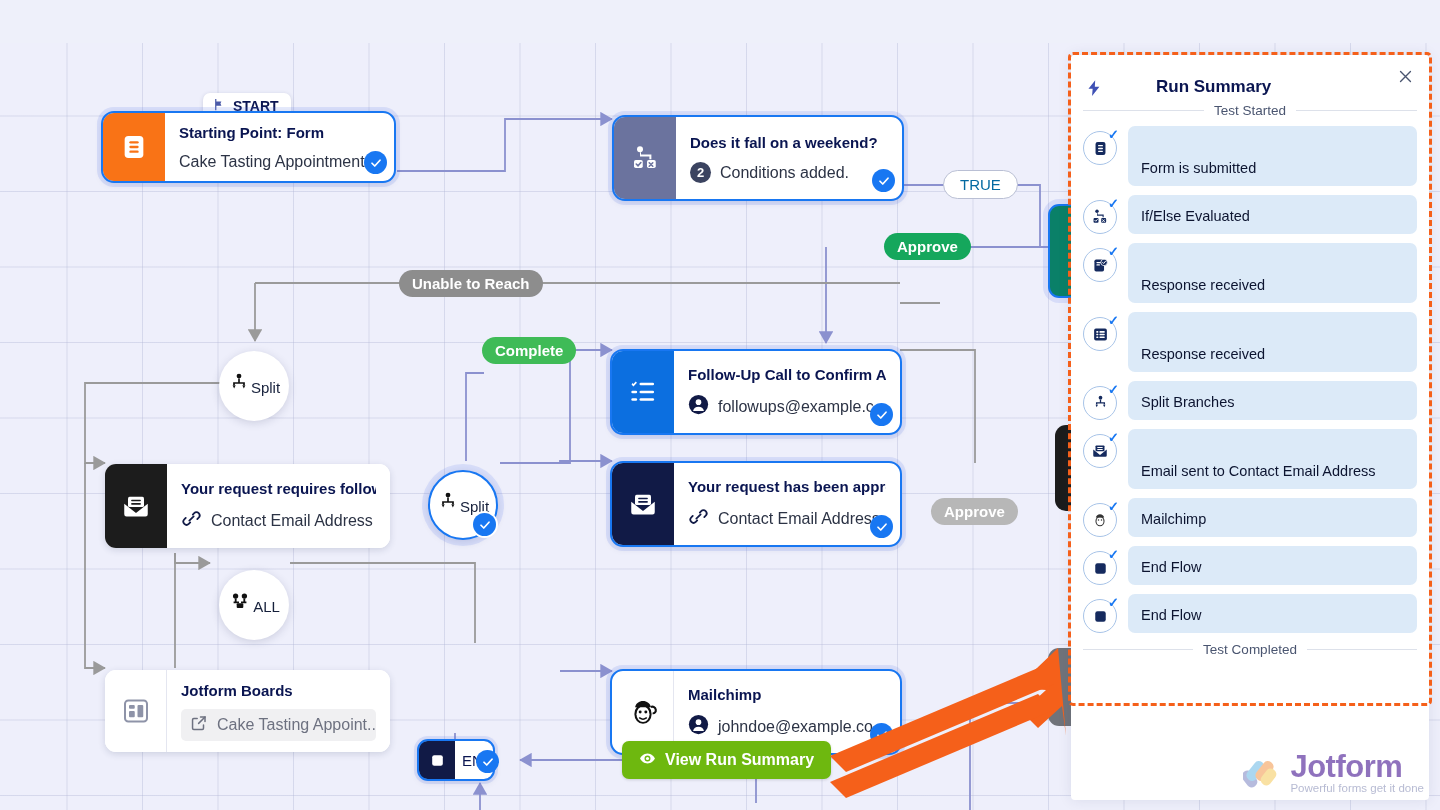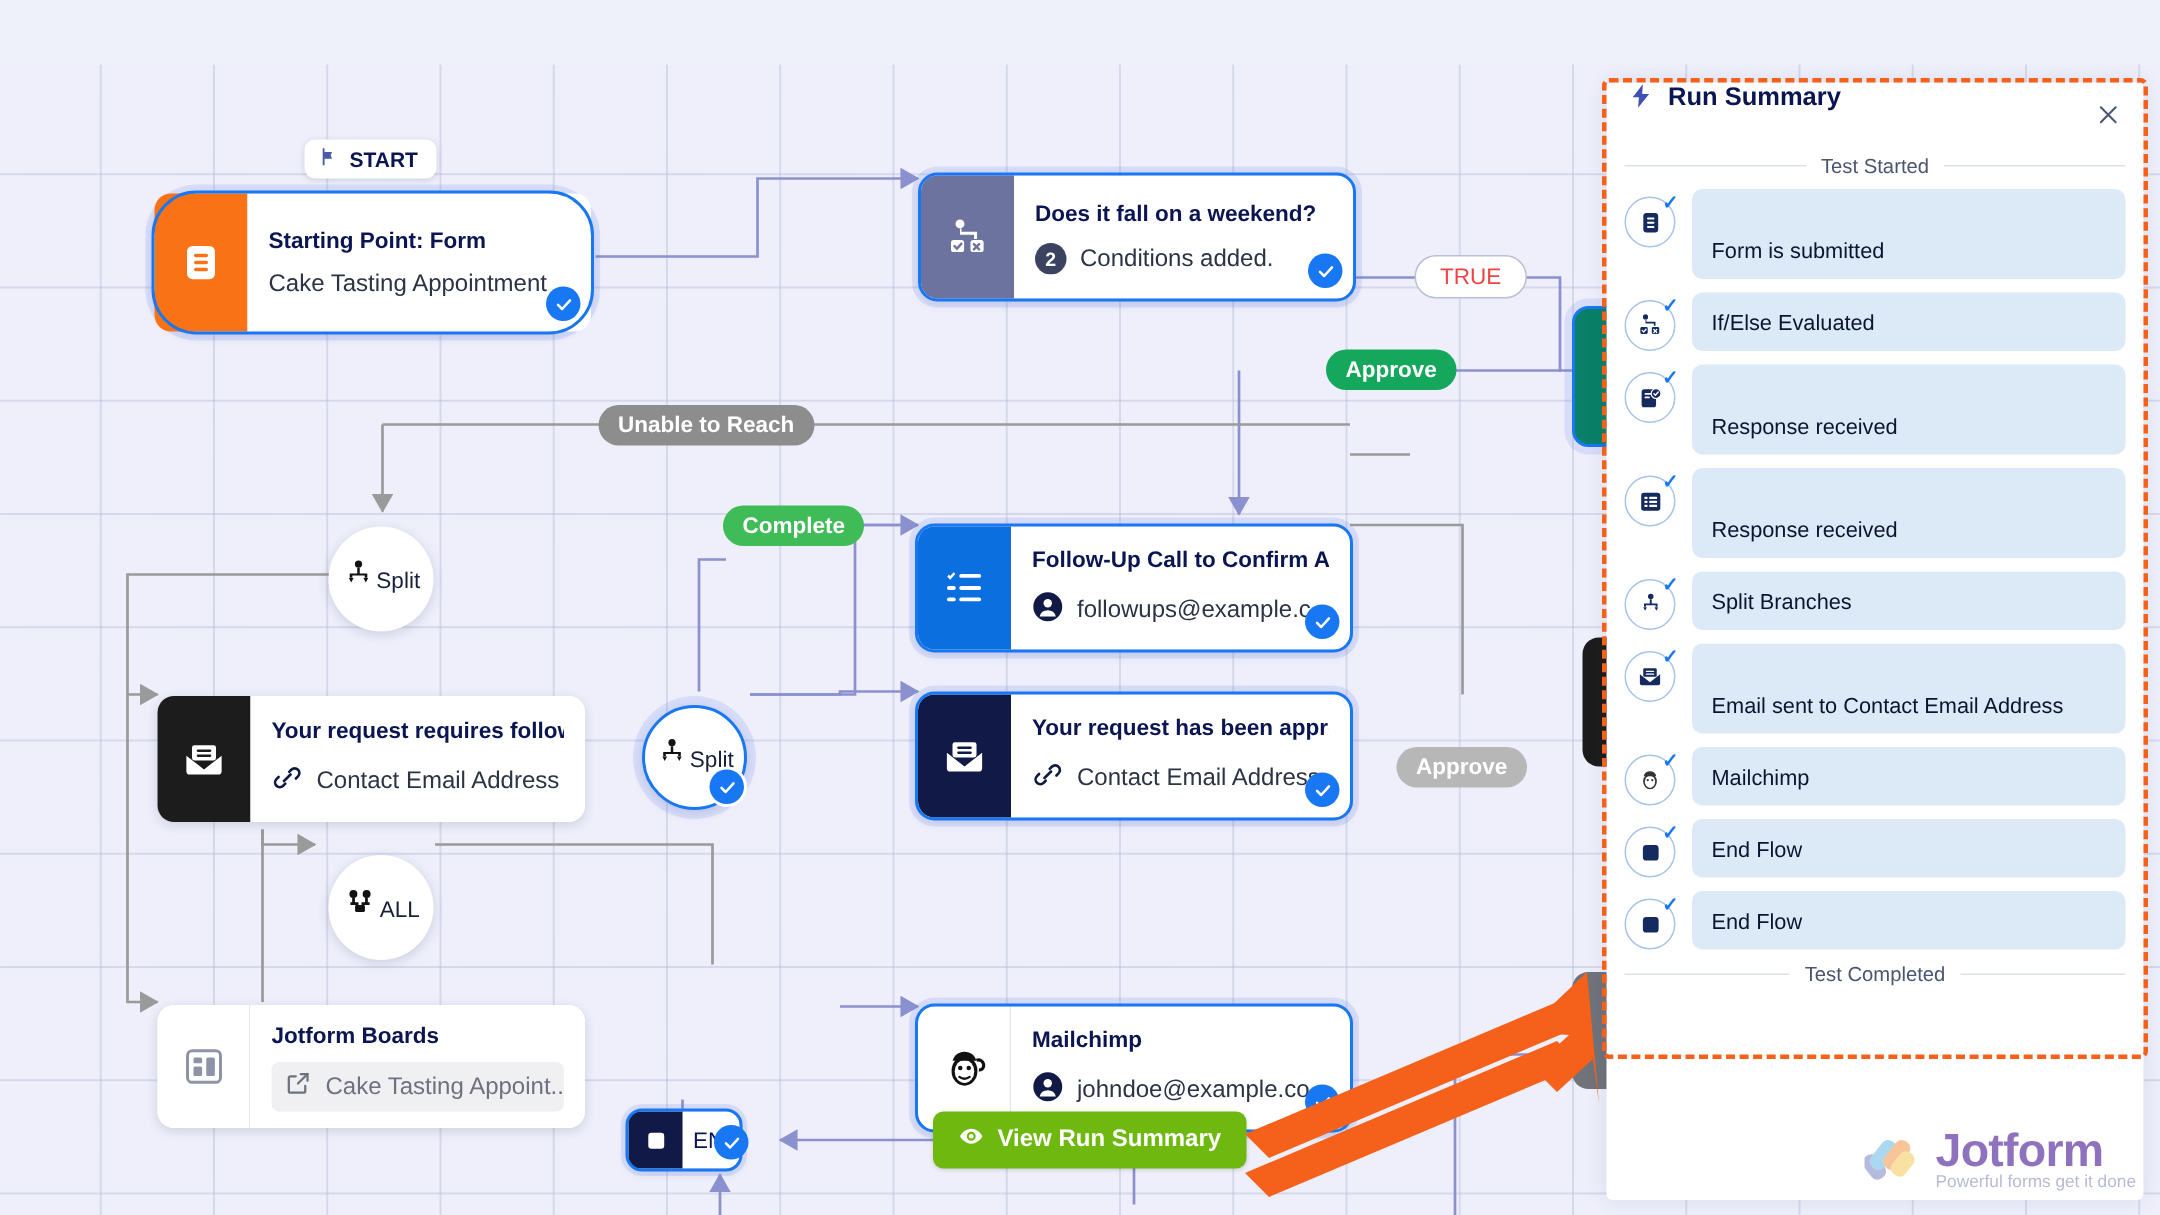--- a/index.html
+++ b/index.html
@@ -121,21 +121,21 @@
   .pill {
     position: absolute; border-radius: 14px; padding: 5px 13px;
     font-size: 15px; font-weight: bold; color: #fff; white-space: nowrap;
     line-height: 1.15;
   }
   .pill.grey { background: #8d8d8d; }
   .pill.green { background: #15a75c; }
   .pill.lime { background: #3fbb57; }
   .pill.greyl { background: #b7b7b7; }
   .pill.outline {
-    background: #fff; color: #ef4444; font-weight: normal;
+    background: #fff; color: #0369a1; font-weight: normal;
     border: 1.5px solid #b9bfd4; border-radius: 16px; padding: 5px 16px;
   }
 
   
   .endnode {
     position: absolute; display: flex; align-items: stretch;
     background: #fff; border-radius: 9px; height: 38px; width: 74px;
     box-shadow: 0 2px 7px rgba(40,50,90,.16);
     outline: 2px solid #1877f2;
     box-shadow: 0 0 0 5px rgba(100,130,240,.17), 0 2px 8px rgba(40,50,90,.18);
@@ -174,22 +174,22 @@
     z-index: 40; pointer-events: none;
   }
   .rs-panel {
     position: absolute; left: 1071px; top: 55px;
     width: 358px; height: 745px;
     background: #ffffff; border-radius: 4px;
     z-index: 35; overflow: hidden;
     box-shadow: 0 0 14px rgba(40,50,90,.10);
   }
   .rs-head {
-    display: flex; align-items: flex-start; height: 42px;
-    padding: 0 16px 0 14px; position: relative;
+    display: flex; align-items: flex-end; height: 42px;
+    padding: 0 16px 0 14px; position: relative; gap: 44px;
   }
   .rs-head .bolt { margin-right: 9px; display:flex; }
   .rs-title { font-size: 17px; font-weight: bold; color: #0a1551; }
   .rs-close {
     position: absolute; right: 13px; top: 10px;
     width: 22px; height: 22px; cursor: pointer;
     display: flex; align-items: center; justify-content: center;
     color: #4a5570;
   }
   .rs-div {
@@ -296,21 +296,21 @@
 
     <div class="start-pill" style="left:203px; top:50px;">
       <span>
         <svg width="15" height="15" viewBox="0 0 24 24" fill="#4a5aa8">
             <path d="M5 3v18h2v-7h8l-1.5-3.5L15 7H7V3z"></path>
           </svg>
       </span>
       <span>START</span>
     </div>
 
-    <div class="node sel" style="left:103px; top:86px; width:291px; height:92px;border-radius:28px;">
+    <div class="node sel" style="left:103px; top:70px; width:291px; height:68px;">
       <div class="ico" style="background:#f97316;">
         <svg width="28" height="28" viewBox="0 0 24 24">
             <rect x="4" y="2.5" width="16" height="19" rx="3.2" fill="#fff"></rect>
             <rect x="8" y="7" width="8" height="2" rx="1" fill="#f97316"></rect>
             <rect x="8" y="11" width="8" height="2" rx="1" fill="#f97316"></rect>
             <rect x="8" y="15" width="8" height="2" rx="1" fill="#f97316"></rect>
           </svg>
       </div>
       <div class="body">
         <div class="ttl">Starting Point: Form</div>

